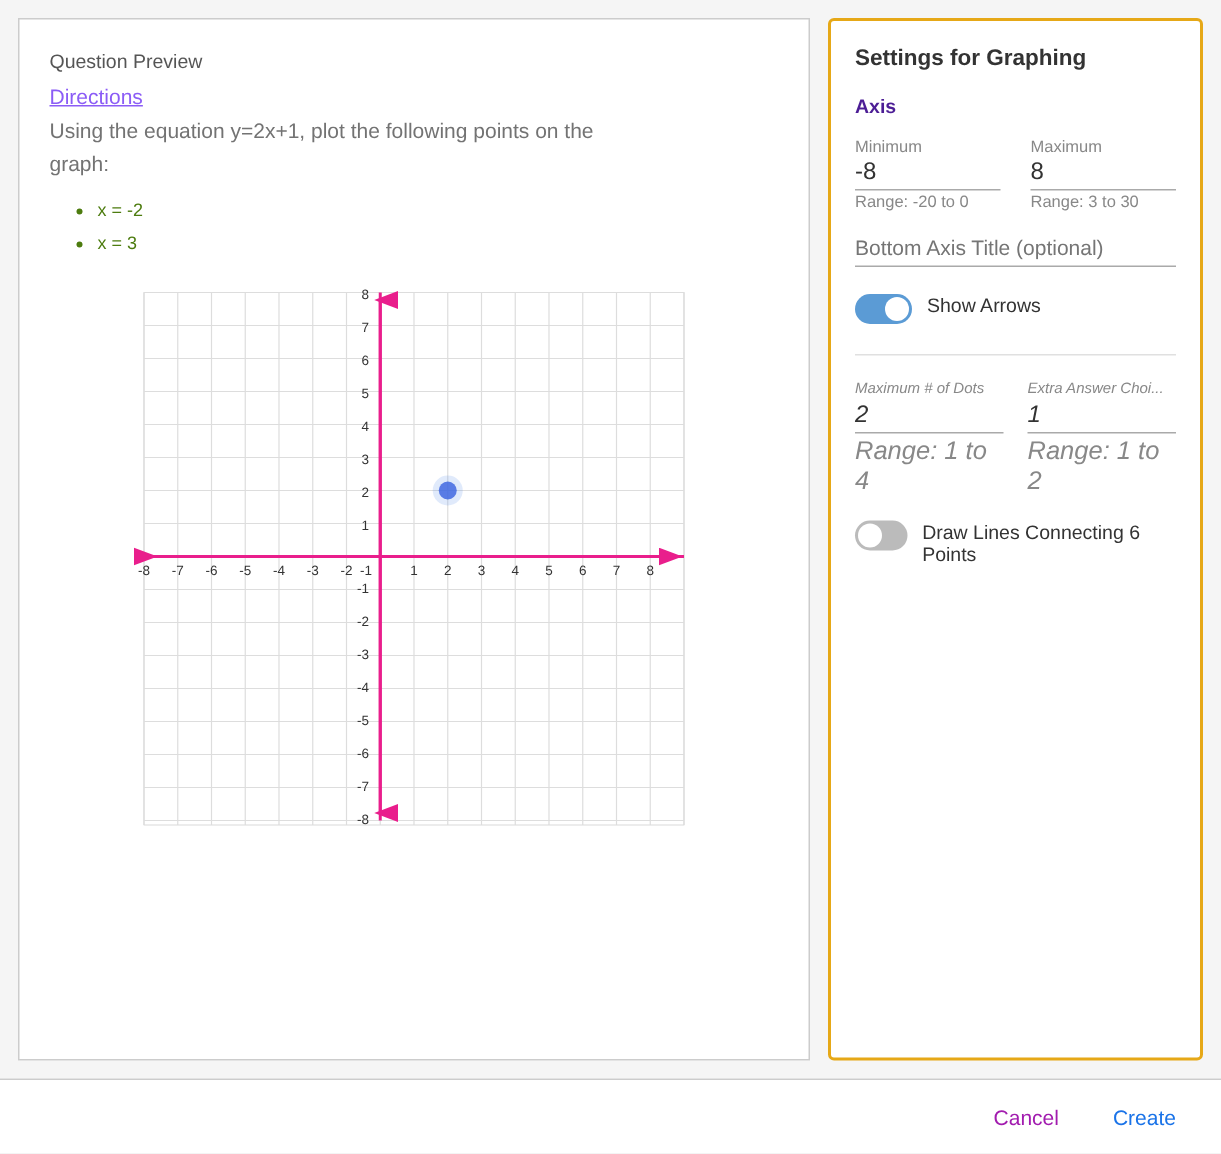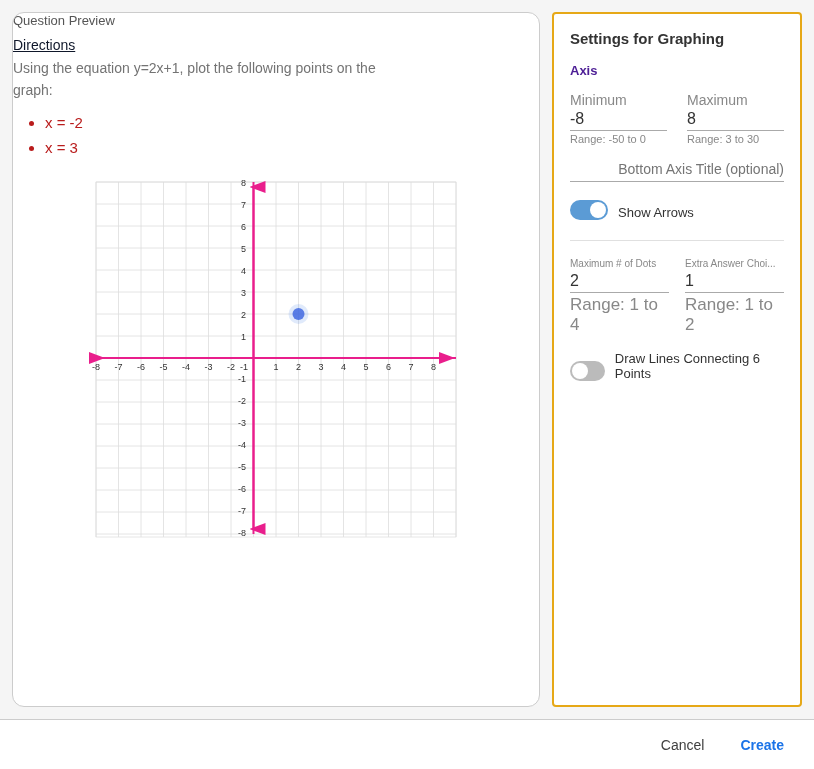--- a/index.html
+++ b/index.html
@@ -24,21 +24,22 @@
     .content-area {
       display: flex;
       flex: 1;
       padding: 12px;
       gap: 12px;
     }
     .left-panel {
       background: white;
       border: 1px solid #ccc;
       flex: 1;
-      border-radius: 12px;
+      padding: 20px;
+      border-radius: 0;
       overflow: hidden;
     }
     .right-panel {
       width: 250px;
       background: white;
       border: 2px solid #e6a817;
       border-radius: 4px;
       padding: 16px;
       display: flex;
       flex-direction: column;
@@ -55,21 +56,21 @@
       gap: 16px;
     }
     
     .question-preview-title {
       font-size: 13px;
       color: #555;
       margin-bottom: 8px;
     }
     .directions-link {
       text-decoration: underline;
-      color: #0f172a;
+      color: #8b5cf6;
       font-size: 14px;
       font-weight: 500;
       cursor: pointer;
       display: inline-block;
       margin-bottom: 4px;
     }
     .directions-text {
       font-style: italic;
       font-size: 14px;
       color: #333;
@@ -80,22 +81,22 @@
       color: #737373;
       margin-bottom: 12px;
       line-height: 1.6;
     }
     .bullet-list {
       list-style: disc;
       padding-left: 32px;
       margin-bottom: 16px;
     }
     .bullet-list li {
-      font-size: 15px;
-      color: #b91c1c;
+      font-size: 12px;
+      color: #4d7c0f;
       margin-bottom: 8px;
     }
     
     .grid-container {
       margin-top: 8px;
       display: flex;
       justify-content: center;
     }
     .grid-svg {
       width: 400px;
@@ -117,21 +118,21 @@
     }
     .axis-row {
       display: flex;
       gap: 20px;
       margin-bottom: 2px;
     }
     .axis-col {
       flex: 1;
     }
     .axis-sublabel {
-      font-size: 14px;
+      font-size: 11px;
       color: #888;
       margin-bottom: 2px;
     }
     .axis-value {
       font-size: 16px;
       font-weight: 500;
       color: #333;
       border-bottom: 1px solid #aaa;
       padding-bottom: 2px;
       margin-bottom: 2px;
@@ -143,25 +144,24 @@
     .optional-input {
       width: 100%;
       border: none;
       border-bottom: 1px solid #aaa;
       font-size: 14px;
       color: #bbb;
       padding: 4px 0;
       outline: none;
       background: transparent;
       margin-bottom: 4px;
-      text-align: right;
     }
     .toggle-row {
       display: flex;
-      align-items: flex-end;
+      align-items: flex-start;
       gap: 10px;
       margin: 4px 0;
     }
     .toggle {
       width: 38px;
       height: 20px;
       border-radius: 10px;
       position: relative;
       cursor: pointer;
     }
@@ -194,20 +194,21 @@
       border-top: 1px solid #e0e0e0;
       margin: 6px 0;
     }
     .answers-row {
       display: flex;
       gap: 16px;
       margin-bottom: 2px;
     }
     .answer-col {
       flex: 1;
+      font-style: italic;
     }
     .answer-sublabel {
       font-size: 10px;
       color: #888;
       margin-bottom: 2px;
       line-height: 1.3;
     }
     .answer-value {
       font-size: 16px;
       font-weight: 500;
@@ -218,30 +219,30 @@
     }
     .answer-range {
       font-size: 17px;
       color: #888;
     }
     
     .cancel-btn {
       background: none;
       border: none;
       font-size: 14px;
-      color: #404040;
+      color: #a21caf;
       cursor: pointer;
       padding: 6px 10px;
     }
     .create-btn {
       background: none;
       border: none;
       font-size: 14px;
       color: #1a73e8;
-      font-weight: 700;
+      font-weight: 400;
       cursor: pointer;
       padding: 6px 10px;
     }
   </style>
 </head>
 <body>
 
 <div class="main-container">
   <div class="content-area">
 
@@ -374,21 +375,21 @@
 
     <div class="right-panel">
       <div class="settings-title">Settings for Graphing</div>
 
       <div class="section-label">Axis</div>
 
       <div class="axis-row">
         <div class="axis-col">
           <div class="axis-sublabel">Minimum</div>
           <div class="axis-value">-8</div>
-          <div class="axis-range">Range: -50 to 0</div>
+          <div class="axis-range">Range: -20 to 0</div>
         </div>
         <div class="axis-col">
           <div class="axis-sublabel">Maximum</div>
           <div class="axis-value">8</div>
           <div class="axis-range">Range: 3 to 30</div>
         </div>
       </div>
 
       <input class="optional-input" type="text" placeholder="Bottom Axis Title (optional)" style="">
 

